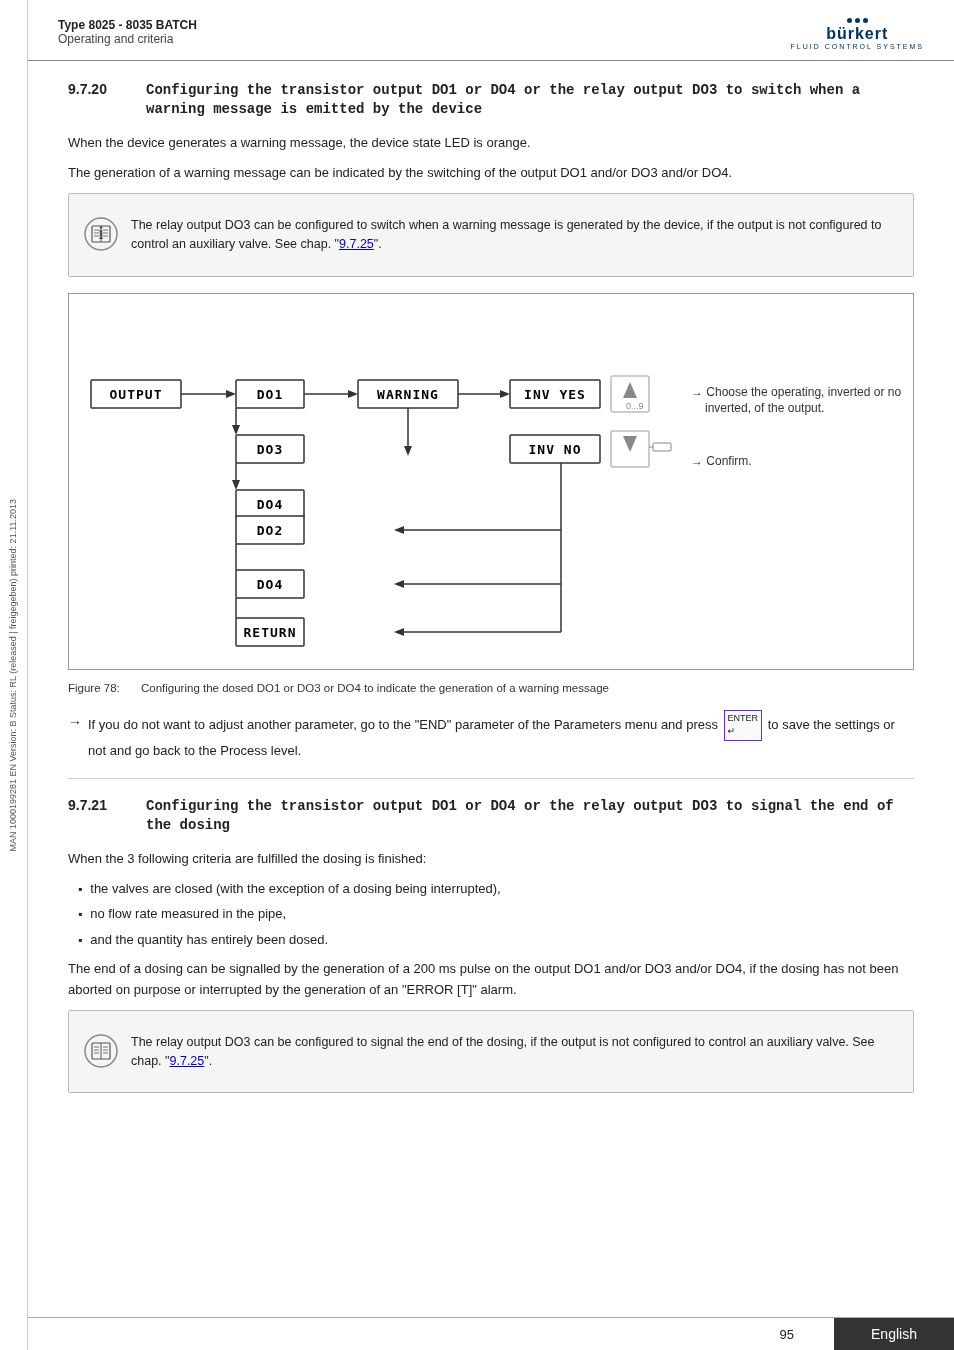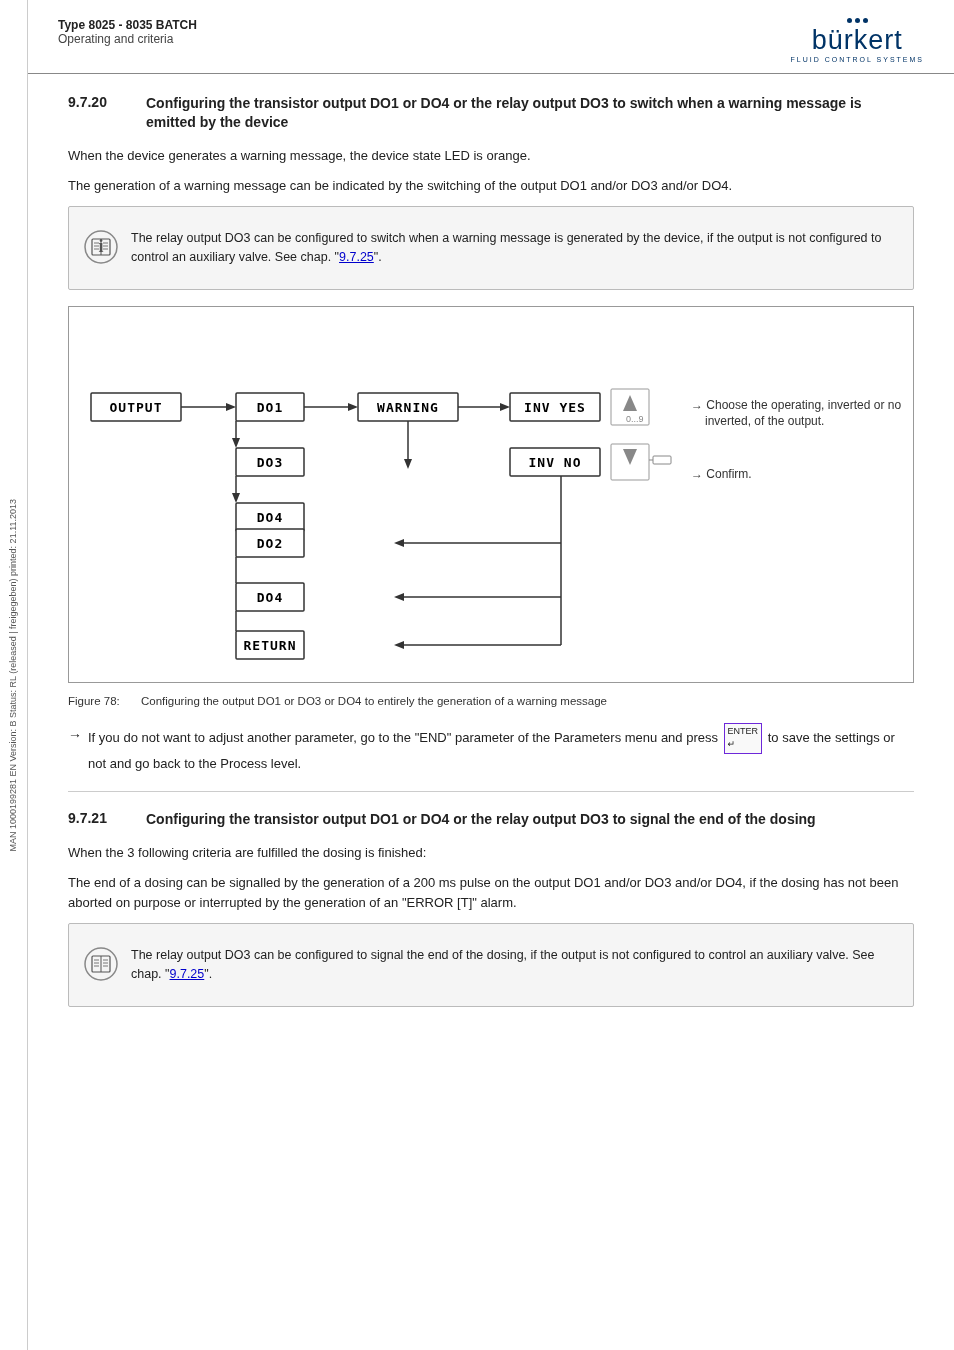--- a/index.html
+++ b/index.html
@@ -58,22 +58,22 @@
     .header-left .doc-subtitle {
       font-size: 12px;
       color: #444;
     }
     .burkert-logo {
       display: flex;
       flex-direction: column;
       align-items: center;
     }
     .burkert-logo .logo-top {
-      font-size: 27px;
-      font-weight: normal;
+      font-size: 16px;
+      font-weight: bold;
       letter-spacing: 1px;
       color: #003366;
       font-family: Arial, sans-serif;
     }
     .burkert-logo .logo-dots {
       display: flex;
       gap: 3px;
       margin-bottom: 2px;
     }
     .burkert-logo .dot {
@@ -104,20 +104,21 @@
       font-size: 14px;
       font-weight: bold;
       margin-right: 18px;
       white-space: nowrap;
       min-width: 60px;
     }
     .section-title {
       font-size: 14px;
       font-weight: bold;
       line-height: 1.35;
+      font-family: Liberation Mono, monospace;
     }
 
     .body-text {
       margin-bottom: 10px;
       line-height: 1.55;
       font-size: 13px;
     }
 
     
     .note-box {
@@ -393,41 +394,52 @@
         <polygon points="323,318 313,322 323,326" fill="#333"></polygon>
 
         <line x1="155" y1="234" x2="155" y2="260" stroke="#333" stroke-width="1.5"></line>
         <line x1="155" y1="288" x2="155" y2="308" stroke="#333" stroke-width="1.5"></line>
 
       </svg>
     </div>
 
     <div class="diagram-caption">
       <span>Figure 78:</span>
-      <span>Configuring the output DO1 or DO3 or DO4 to entirely the generation of a warning message</span>
+      <span>Configuring the dosed DO1 or DO3 or DO4 to indicate the generation of a warning message</span>
     </div>
 
     <div class="arrow-note">
       <span class="arrow-sym">→</span>
       <span>
         If you do not want to adjust another parameter, go to the "END" parameter of the Parameters menu and press
         <span class="enter-icon">ENTER<br>↵</span>
         to save the settings or not and go back to the Process level.
       </span>
     </div>
 
     <hr class="section-divider">
 
     <div class="section-heading">
       <div class="section-number">9.7.21</div>
       <div class="section-title">Configuring the transistor output DO1  or DO4 or the relay output DO3 to signal the end of the dosing</div>
     </div>
 
     <p class="body-text">When the 3 following criteria are fulfilled the dosing is finished:</p>
 
+    <ul class="bullet-list">
+      <li>
+        <span>the valves are closed (with the exception of a dosing being interrupted),</span>
+      </li>
+      <li>
+        <span>no flow rate measured in the pipe,</span>
+      </li>
+      <li>
+        <span>and the quantity has entirely been dosed.</span>
+      </li>
+    </ul>
 
     <p class="body-text">The end of a dosing can be signalled by the generation of a 200 ms pulse on the output DO1 and/or DO3 and/or DO4, if the dosing has not been aborted on purpose or interrupted by the generation of an "ERROR [T]" alarm.</p>
 
     <div class="note-box">
       <div class="note-icon">
         <svg viewBox="0 0 36 36" xmlns="http://www.w3.org/2000/svg">
           <circle cx="18" cy="18" r="16" fill="none" stroke="#888" stroke-width="1.5"></circle>
           <rect x="9" y="10" width="18" height="16" rx="1" fill="none" stroke="#555" stroke-width="1.2"></rect>
           <line x1="18" y1="10" x2="18" y2="26" stroke="#555" stroke-width="1"></line>
           <line x1="11" y1="14" x2="16" y2="14" stroke="#555" stroke-width="0.8"></line>
@@ -438,14 +450,18 @@
           <line x1="20" y1="20" x2="25" y2="20" stroke="#555" stroke-width="0.8"></line>
         </svg>
       </div>
       <div class="note-text">
         The relay output DO3 can be configured to signal the end of the dosing, if the output is not configured to control an auxiliary valve. See chap. "<a href="#">9.7.25</a>".
       </div>
     </div>
 
   </div>
 
+  <div class="footer">
+    <div class="footer-page">95</div>
+    <div class="footer-lang">English</div>
+  </div>
 
 </div>
 
 </body></html>

